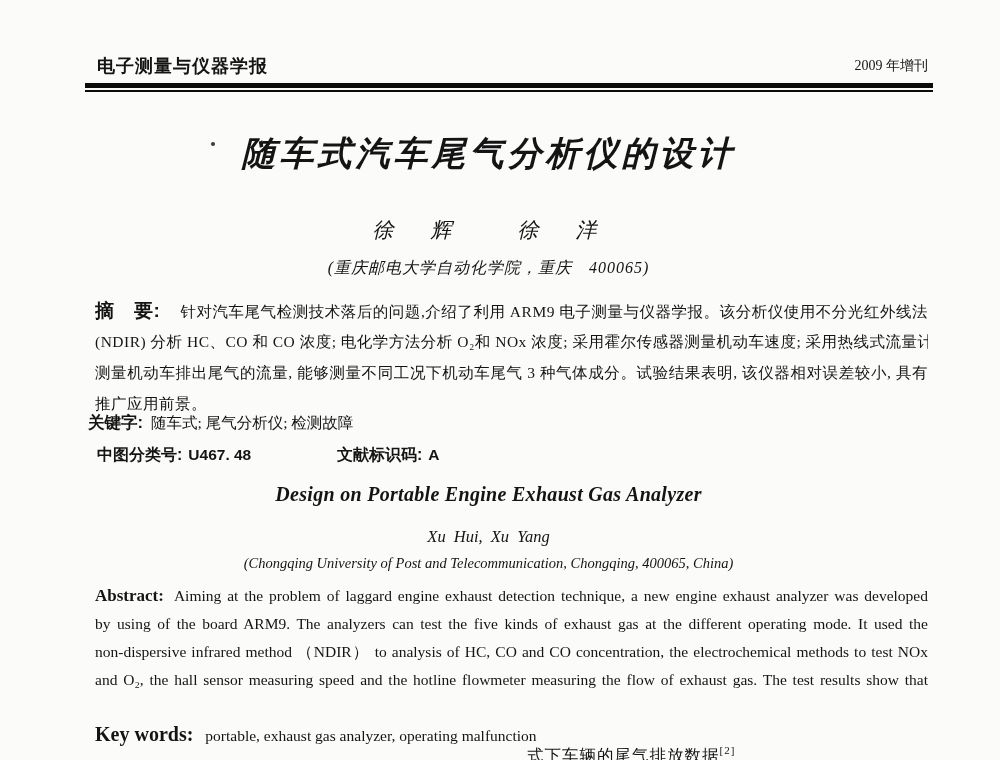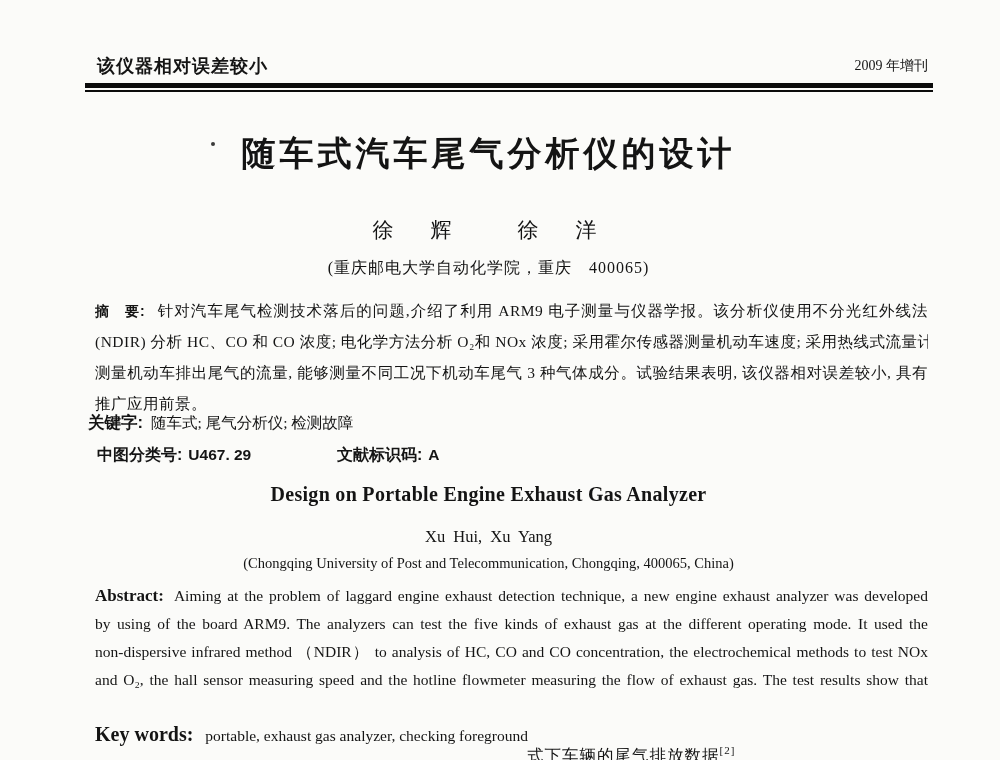--- a/index.html
+++ b/index.html
@@ -7,41 +7,41 @@
     position: relative;
     width: 1000px;
     height: 760px;
     margin: 0 auto;
     background: #fbfbf9;
     overflow: hidden;
     color: #141414;
     font-family: "Liberation Serif", "DejaVu Serif", serif;
   }
   .abs { position: absolute; }
-  .center { left: 0; width: 977px; text-align: center; }
+  .center { left: 0; width: 977px; text-align: center; font-style: italic; }
   .hei { font-family: "Liberation Sans", "DejaVu Sans", sans-serif; font-weight: bold; }
 
   .header-journal { left: 97px; top: 54px; font-size: 18px; letter-spacing: 1px; }
   .header-issue { right: 72px; top: 57px; font-size: 14px; }
   .rule-thick { left: 85px; top: 83px; width: 848px; height: 5px; background: #0b0b0b; }
   .rule-thin  { left: 85px; top: 90px; width: 848px; height: 2px; background: #0b0b0b; }
 
   .speck { left: 211px; top: 142px; width: 4px; height: 4px; background: #3a3a3a; border-radius: 50%; }
 
   .title-zh { top: 131px; font-size: 34px; letter-spacing: 4px; }
   .authors-zh { top: 216px; font-size: 21px; letter-spacing: 8px; }
   .affiliation-zh { top: 258px; font-size: 16px; letter-spacing: 1px; }
 
   .abstract-zh { left: 95px; top: 295px; width: 833px; }
   .azh-line {
     height: 31px; line-height: 31px; font-size: 15.5px;
     white-space: nowrap; overflow: hidden; letter-spacing: 0.5px;
   }
   .fill { text-align: justify; text-align-last: justify; }
-  .azh-label { font-size: 14px; margin-right: 12px; }
+  .azh-label { font-size: 19px; margin-right: 20px; }
 
   .keywords-zh { left: 88px; top: 410px; font-size: 15.5px; height: 24px; line-height: 24px; white-space: nowrap; }
   .kw-label-zh { font-size: 16.5px; margin-right: 8px; }
 
   .classification { left: 97px; top: 443px; width: 833px; height: 24px; line-height: 24px; white-space: nowrap; }
   .clc-group { font-size: 16px; }
   .doc-group { position: absolute; left: 240px; top: 0; font-size: 16px; }
   .cls-value { font-family: "Liberation Sans", "DejaVu Sans", sans-serif; font-weight: bold; margin-left: 6px; font-size: 15.5px; }
 
   .title-en { top: 483px; font-size: 20px; font-weight: bold; letter-spacing: 0.3px; }
@@ -59,21 +59,21 @@
   .kw-label-en { font-size: 20px; margin-right: 12px; }
 
   .body-fragment { left: 527px; top: 744px; font-size: 16.5px; white-space: nowrap; letter-spacing: 1px; }
   .body-fragment sup { font-size: 11px; }
 </style>
 </head>
 <body>
 
 <div class="page">
 
-  <div class="abs header-journal hei">该仪器相对误差较小</div>
+  <div class="abs header-journal hei">电子测量与仪器学报</div>
   <div class="abs header-issue">2009 年增刊</div>
   <div class="abs rule-thick"></div>
   <div class="abs rule-thin"></div>
 
   <div class="abs speck"></div>
 
   <div class="abs center title-zh hei">随车式汽车尾气分析仪的设计</div>
   <div class="abs center authors-zh">徐　辉　　徐　洋</div>
   <div class="abs center affiliation-zh">(重庆邮电大学自动化学院，重庆　400065)</div>
 
@@ -82,36 +82,36 @@
     <div class="azh-line fill"><span>(NDIR) 分析 HC、CO 和 CO 浓度; 电化学方法分析 O₂和 NOx 浓度; 采用霍尔传感器测量机动车速度; 采用热线式流量计</span></div>
     <div class="azh-line fill"><span>测量机动车排出尾气的流量, 能够测量不同工况下机动车尾气 3 种气体成分。试验结果表明, 该仪器相对误差较小, 具有</span></div>
     <div class="azh-line"><span>推广应用前景。</span></div>
   </div>
 
   <div class="abs keywords-zh">
     <span class="hei kw-label-zh">关键字:</span><span>随车式; 尾气分析仪; 检测故障</span>
   </div>
 
   <div class="abs classification">
-    <span class="clc-group"><span class="hei">中图分类号:</span><span class="cls-value">U467. 29</span></span>
+    <span class="clc-group"><span class="hei">中图分类号:</span><span class="cls-value">U467. 48</span></span>
     <span class="doc-group"><span class="hei">文献标识码:</span><span class="cls-value">A</span></span>
   </div>
 
   <div class="abs center authors-en">Xu Hui, Xu Yang</div>
   <div class="abs center title-en">Design on Portable Engine Exhaust Gas Analyzer</div>
   <div class="abs center affiliation-en">(Chongqing University of Post and Telecommunication, Chongqing, 400065, China)</div>
 
   <div class="abs abstract-en">
     <div class="aen-line fill"><b class="aen-label">Abstract:</b><span>Aiming at the problem of laggard engine exhaust detection technique, a new engine exhaust analyzer was developed</span></div>
     <div class="aen-line fill"><span>by using of the board ARM9. The analyzers can test the five kinds of exhaust gas at the different operating mode. It used the</span></div>
     <div class="aen-line fill"><span>non-dispersive infrared method （NDIR） to analysis of HC, CO and CO concentration, the electrochemical methods to test NOx</span></div>
     <div class="aen-line fill"><span>and O₂, the hall sensor measuring speed and the hotline flowmeter measuring the flow of exhaust gas. The test results show that</span></div>
   </div>
 
   <div class="abs keywords-en">
-    <b class="kw-label-en">Key words:</b><span>portable, exhaust gas analyzer, checking foreground</span>
+    <b class="kw-label-en">Key words:</b><span>portable, exhaust gas analyzer, operating malfunction</span>
   </div>
 
   <div class="abs body-fragment">
     <span>式下车辆的尾气排放数据</span><sup>[2]</sup>
   </div>
 
 </div>
 
 </body></html>

